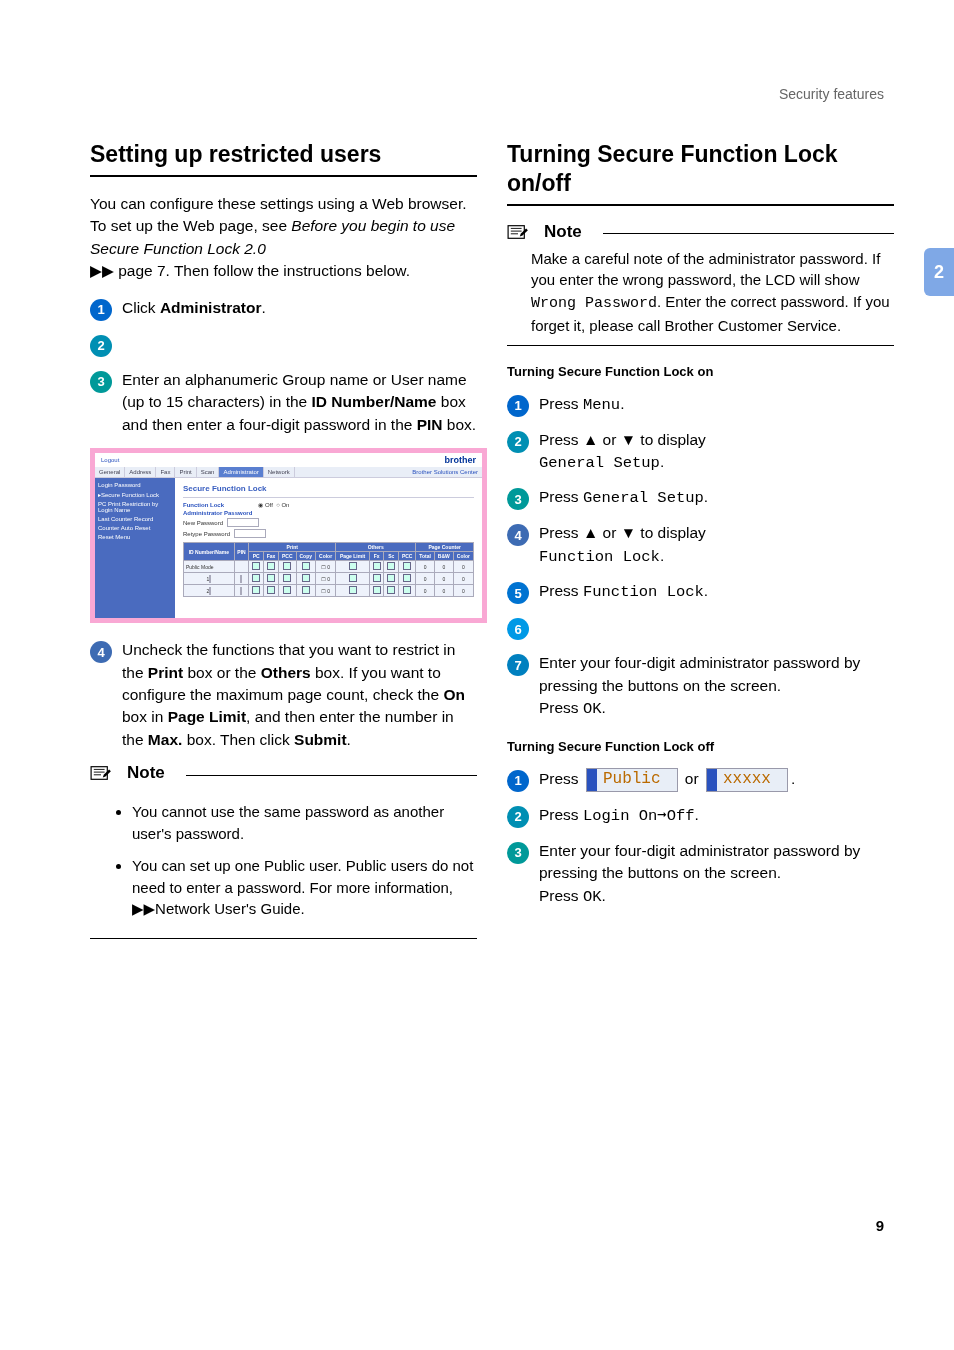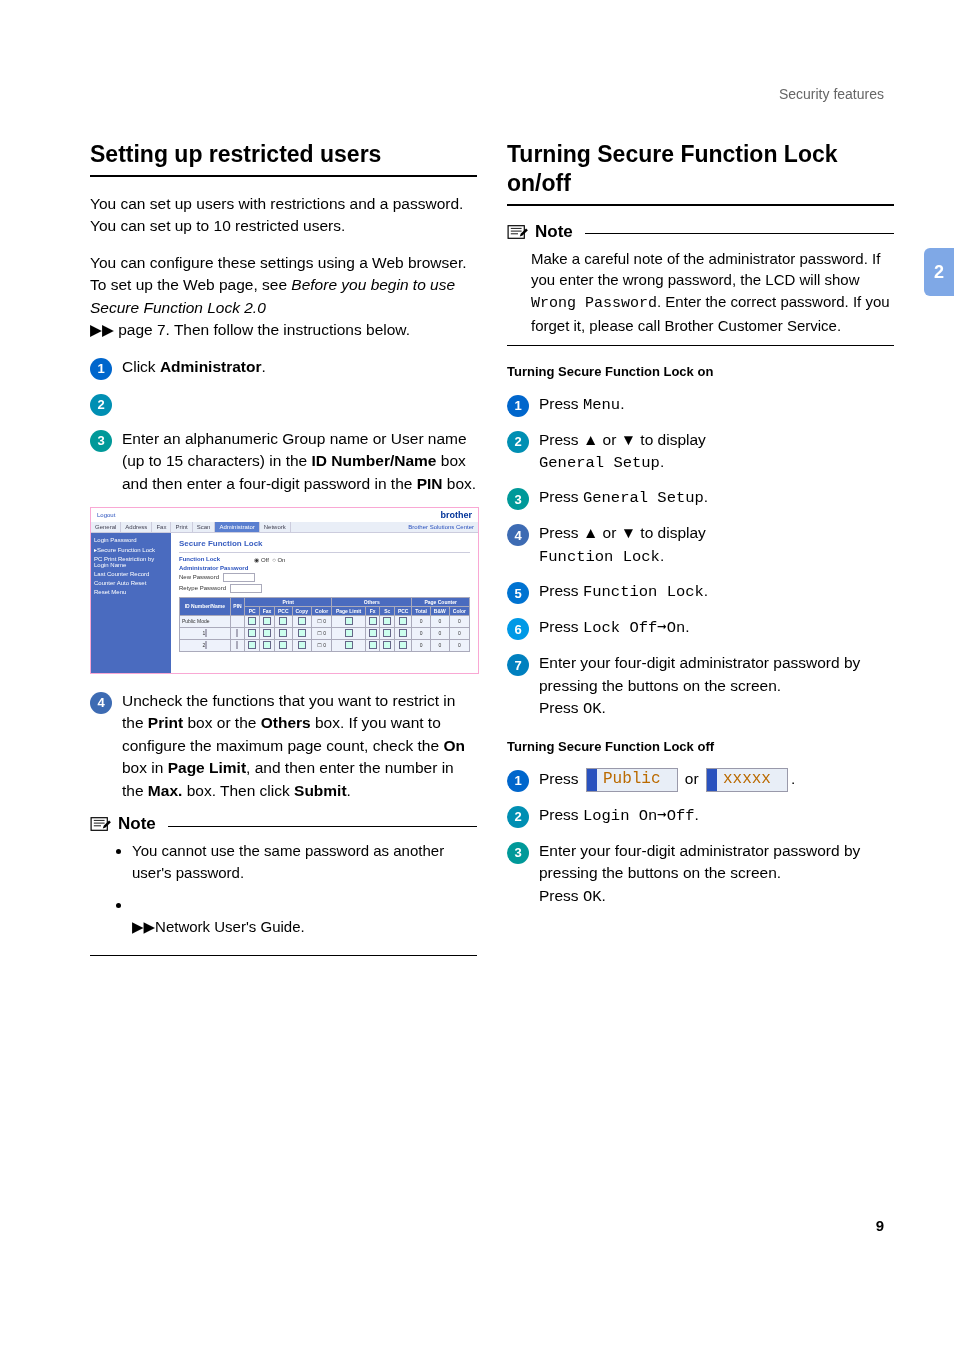--- a/index.html
+++ b/index.html
@@ -16,65 +16,64 @@
   .steps li { display:flex; align-items:flex-start; margin-bottom:12px;}
   .steps li .numcircle { flex-shrink:0; width:22px; height:22px; border-radius:50%; color:#fff; font-weight:bold; font-size:13px; display:flex; align-items:center; justify-content:center; margin-right:10px; margin-top:2px;}
   .nc1{background:#0066cc;} .nc2{background:#008fb3;} .nc3{background:#009999;} .nc4{background:#3d6bb3;}
   .nc5{background:#0073d1;} .nc6{background:#0099e6;} .nc7{background:#0080bf;}
   .steps li .body { flex:1; line-height:1.45;}
   .ref { font-style:italic;}
   .mono { font-family:"Courier New", monospace;}
   .arrows {font-family:Arial;}
   .arrowbtn{display:inline-block;}
   .notebox { margin:10px 0 16px 0;}
-  .notehead { display:flex; align-items:center; gap:6px;}
+  .notehead { display:flex; align-items:center; gap:15px;}
   .noteicon{width:22px;height:18px;display:inline-block;}
   .notelabel{font-weight:bold; font-size:17px;}
   .noteline { flex:1; border-top:1.5px solid #000; margin-left:6px; position:relative; top:2px;}
   .notebody { padding:6px 0 6px 24px; font-size:15px; line-height:1.45;}
   .noteend { border-top:1.5px solid #000; margin-top:2px;}
   .sub { font-weight:bold; font-size:13px; margin:18px 0 14px 0;}
-  .screenshot { width:100%; border:1px solid #f9a8d4; background:#fff; font-size:6px; margin:8px 0 16px 0;}
+  .screenshot { width:100%; border:5px solid #f9a8d4; background:#fff; font-size:6px; margin:8px 0 16px 0;}
   .scr-top{display:flex;justify-content:space-between;align-items:center;padding:2px 6px;}
   .scr-top .logo{font-weight:bold;color:#003399;font-size:9px;}
   .scr-tabs{display:flex;background:#e9eef7;border-bottom:1px solid #ccd;}
   .scr-tabs span{padding:2px 4px;border-right:1px solid #ccd;color:#445;}
   .scr-tabs span.active{background:#5a7fd0;color:#fff;}
   .scr-body{display:flex;min-height:140px;}
   .scr-side{width:80px;background:#4a6bbf;color:#fff;padding:4px 3px;box-sizing:border-box;}
   .scr-side div{margin-bottom:3px;}
   .scr-main{flex:1;padding:6px 8px;color:#333;}
   .scr-title{color:#3a5fc0;font-weight:bold;font-size:8px;margin-bottom:4px;}
   .scr-hr{border-top:1px solid #ccd;margin:3px 0;}
   .scr-row{display:flex;gap:4px;align-items:center;margin:2px 0;}
   .scr-input{border:1px solid #aab;width:30px;height:7px;background:#fff;}
   .scr-table{width:100%;border:1px solid #aab;border-collapse:collapse;margin-top:4px;}
   .scr-table th,.scr-table td{border:1px solid #aab;padding:1px 2px;text-align:center;font-size:5px;background:#eef2fb;}
   .scr-table th{background:#4a6bbf;color:#fff;}
   .scr-table .cb{width:6px;height:6px;display:inline-block;border:1px solid #668;background:#cfe;}
   .lcd { display:inline-flex; align-items:center; vertical-align:middle; border:1px solid #99a; background:#e8eef7; height:22px; padding:0 2px 0 0; margin:0 3px; font-size:11px;}
   .lcd .blue{width:10px;height:100%;background:#2a52be;display:inline-block;}
   .lcd .label{padding:0 14px 0 6px;color:#ba6a00;font-family:"Courier New",monospace;font-size:16px;white-space:nowrap;}
-  ul.bullets{margin:0 0 4px 18px;padding:0;}
+  ul.bullets{margin:12px 0 4px 18px;padding:0;}
   ul.bullets li{margin-bottom:10px;line-height:1.45;}
 </style>
 </head>
 <body>
 
 <div class="page">
   <div class="topright">Security features</div>
   <div class="sidetab">2</div>
   <div class="pagenum">9</div>
 
   <div class="columns">
 
     <div class="col">
       <h2 class="sect">Setting up restricted users</h2>
       <hr class="rule">
-      <p>You can set up users with restrictions and a password. You can set up to 10 restricted users.</p>
       <p>
         <span>You can configure these settings using a Web browser.</span><br>
         <span>To set up the Web page, see </span><span class="ref">Before you begin to use Secure Function Lock 2.0</span><br>
         <span class="arrows">▶▶</span><span> page 7. Then follow the instructions below.</span>
       </p>
 
       <ol class="steps">
         <li>
           <span class="numcircle nc1">1</span>
           <span class="body"><span>Click </span><b>Administrator</b><span>.</span></span>
@@ -225,21 +224,21 @@
                 <path d="M15 12l6-6 2 2-6 6-3 1z" fill="#000"></path>
               </svg>
           </span>
           <span class="notelabel">Note</span>
           <span class="noteline"></span>
         </div>
         <div class="notebody">
           <ul class="bullets">
             <li>You cannot use the same password as another user's password.</li>
             <li>
-              <br>
+              <span>You can set up one Public user. Public users do not need to enter a password. For more information,</span><br>
               <span class="arrows">▶▶</span><span>Network User's Guide.</span>
             </li>
           </ul>
         </div>
         <div class="noteend"></div>
       </div>
     </div>
 
     <div class="col">
       <h2 class="sect">Turning Secure Function Lock on/off</h2>
@@ -281,21 +280,20 @@
         <li>
             <span class="numcircle nc4">4</span>
           <span class="body"><span>Press </span><b class="arrowbtn">▲</b><span> or </span><b class="arrowbtn">▼</b><span> to display </span><br><span class="mono">Function Lock</span><span>.</span></span>
           </li>
         <li>
             <span class="numcircle nc5">5</span>
           <span class="body"><span>Press </span><span class="mono">Function Lock</span><span>.</span></span>
           </li>
         <li>
             <span class="numcircle nc6">6</span>
-          <span class="body"><span>Press </span><span class="mono">Lock Off➞On</span><span>.</span></span>
           </li>
         <li>
             <span class="numcircle nc7">7</span>
           <span class="body"><span>Enter your four-digit administrator password by pressing the buttons on the screen.</span><br><span>Press </span><span class="mono">OK</span><span>.</span></span>
           </li>
       </ol>
 
       <div class="sub">Turning Secure Function Lock off</div>
 
       <ol class="steps">

